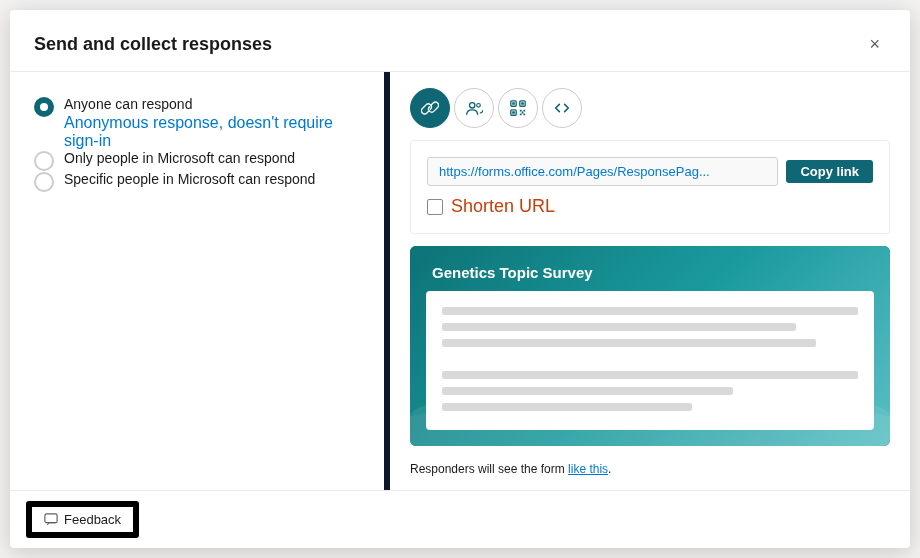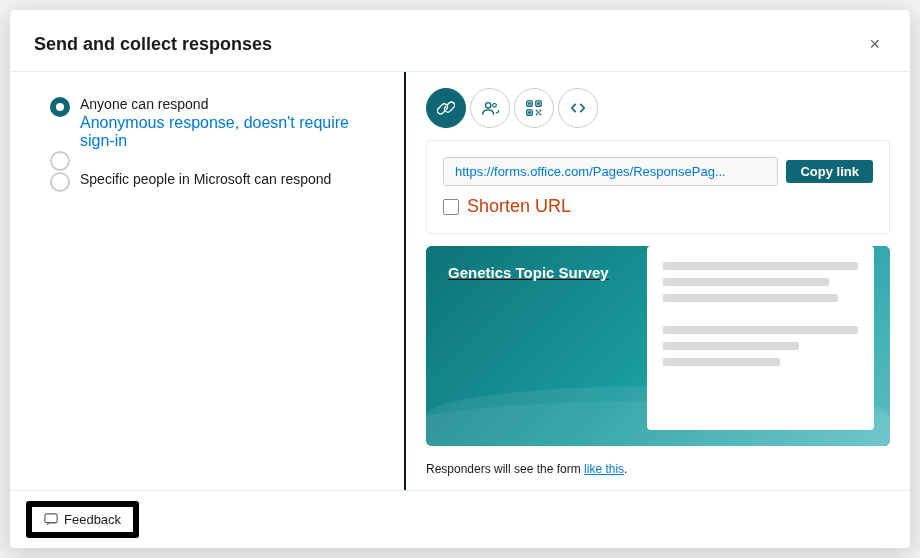--- a/index.html
+++ b/index.html
@@ -49,24 +49,23 @@
     }
     .modal-body {
       display: flex;
       flex: 1;
       overflow: hidden;
     }
     
     .left-panel {
       width: 380px;
       padding: 24px 24px 16px 24px;
-      border-right: 2px solid #0f172a;
-      display: flex;
-      flex-direction: column;
-      margin-left: 16px;
+      border-right: 6px solid #0f172a;
+      display: flex;
+      flex-direction: column;
     }
     .radio-option {
       display: flex;
       align-items: flex-start;
       gap: 10px;
       cursor: pointer;
     }
     .radio-circle {
       width: 20px;
       height: 20px;
@@ -198,22 +197,21 @@
       flex: 1;
       position: relative;
       min-height: 200px;
     }
     .preview-bg {
       width: 100%;
       height: 100%;
       background: linear-gradient(135deg, #0d7377 0%, #1a9a9e 50%, #5bbfc4 100%);
       position: relative;
       display: flex;
-      flex-direction: row;
-      text-decoration: underline;
+      flex-direction: column;
     }
     .preview-wave1 {
       position: absolute;
       bottom: 0;
       left: 0;
       right: 0;
       height: 60px;
       background: rgba(255,255,255,0.08);
       border-radius: 50% 50% 0 0 / 30px 30px 0 0;
     }
@@ -305,20 +303,23 @@
         <div class="radio-circle active">
         </div>
         <div class="radio-label">
           <span class="radio-text">Anyone can respond</span>
           <span class="radio-subtext">Anonymous response, doesn't require sign-in</span>
         </div>
       </div>
 
       <div class="radio-option">
         <div class="radio-circle"></div>
+        <div class="radio-label">
+          <span class="radio-text">Only people in Microsoft can respond</span>
+        </div>
       </div>
 
       <div class="radio-option">
         <div class="radio-circle"></div>
         <div class="radio-label">
           <span class="radio-text">Specific people in Microsoft can respond</span>
         </div>
       </div>
     </div>
 

